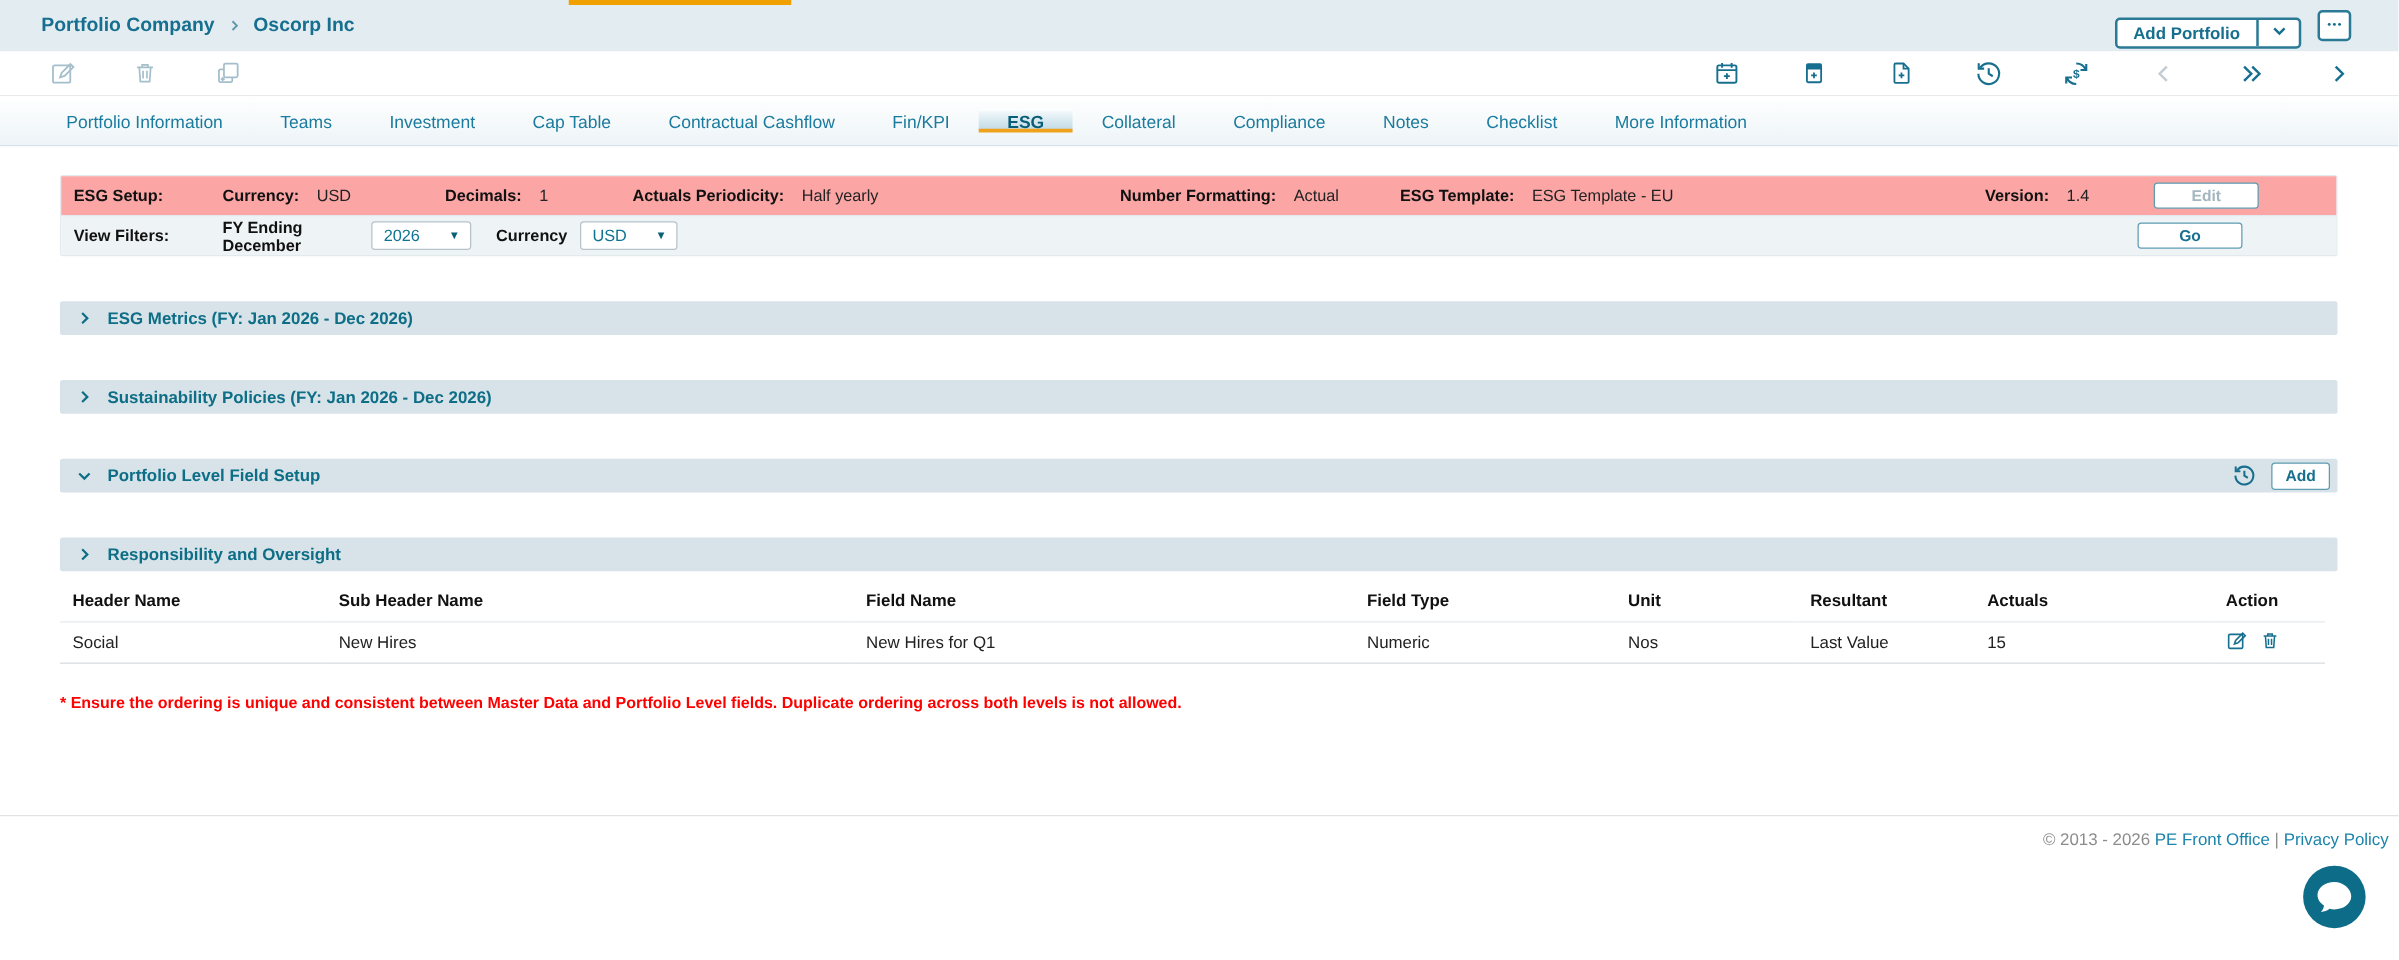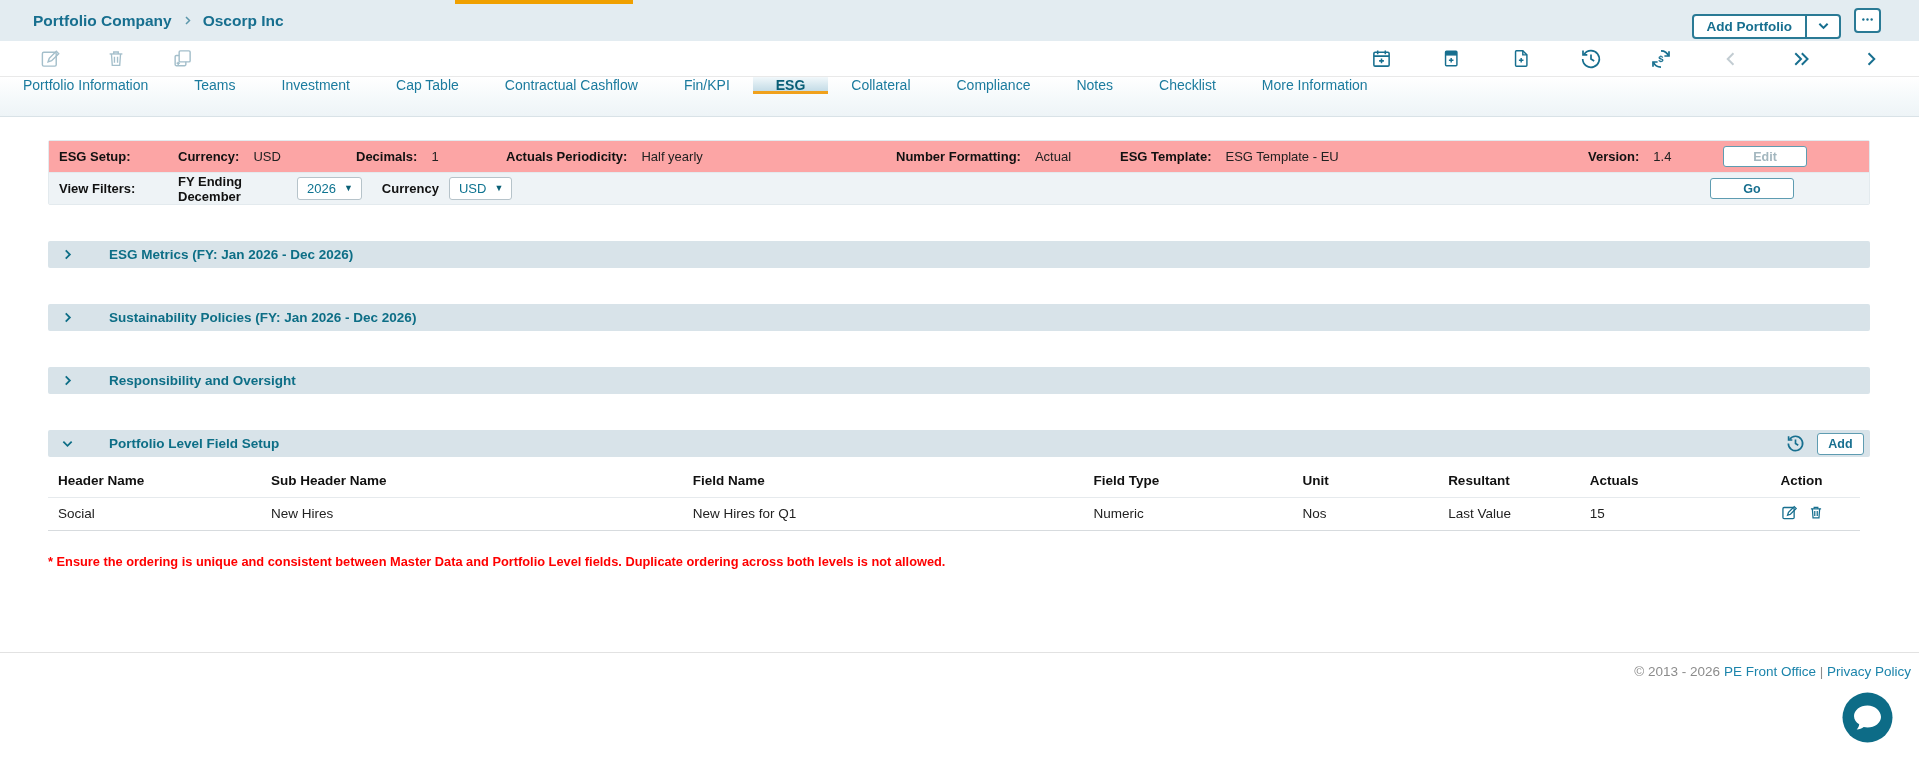--- a/index.html
+++ b/index.html
@@ -22,48 +22,48 @@
   .toolbar { height:36px; background:#fff; border-bottom:1px solid #e9e9e9; display:flex; align-items:center; padding:0 37px 0 39px; }
   .tool-group { display:flex; align-items:center; gap:44px; }
   .tool-group.right { margin-left:auto; gap:48px; }
   .tool-btn { background:none; border:none; width:22px; height:22px; display:flex; align-items:center; justify-content:center; cursor:pointer; padding:0; }
   .muted  { color:#a4bfcb; }
   .teal-i { color:#176f8f; }
   .dis-i  { color:#c2ccd2; }
   .tool-btn svg { display:block; }
 
   
-  .tabbar { height:40px; display:flex; align-items:flex-start; background:linear-gradient(180deg,#ffffff 0%,#f3f8fa 65%,#eef4f7 100%); border-bottom:1px solid #d9e2e7; }
+  .tabbar { height:40px; display:flex; align-items:center; padding-left:30px; background:linear-gradient(180deg,#ffffff 0%,#f3f8fa 65%,#eef4f7 100%); border-bottom:1px solid #d9e2e7; }
   .tab { position:relative; display:flex; align-items:center; padding:0 23px; font-size:14px; color:#1b7b9e; cursor:pointer; white-space:nowrap; }
   .tab::after { content:""; position:absolute; right:0; top:10px; bottom:10px; width:1px; background:#c3d4dc; }
   .tab.active { background:linear-gradient(180deg,#f2f8fb 0%,#d9e9f0 45%,#bed8e4 100%); color:#085e76; font-weight:bold; }
   .tab.active::before { content:""; position:absolute; left:0; right:0; bottom:-1px; height:3px; background:var(--accent-orange,#f0a11c); }
 
   
   .content { padding:23px 49px 0 48px; }
 
   .setup-box { border:1px solid #e3eaee; border-radius:2px; }
   .setup-row { display:flex; align-items:center; height:31px; padding:0 6px 0 10px; font-size:13px; color:#222; background:#fca5a5; }
   .setup-row.filters { background:#eef3f6; height:32px; border-top:1px solid #e3eaee; }
   .setup-title { width:119px; font-weight:bold; color:#111; flex:none; }
   .fld { display:flex; align-items:center; flex:none; }
   .fld b { color:#111; margin-right:14px; }
   .fld .val { color:#222; }
   .w-cur{width:178px}.w-dec{width:150px}.w-per{width:390px}.w-fmt{width:224px}.w-tpl{width:468px}.w-ver{width:135px}
   .link { color:#1580a6; cursor:pointer; }
   .btn { height:21px; min-width:84px; border:1px solid #5e9cb1; border-radius:3px; background:#fff; font-size:12.5px; font-weight:bold; color:#176f8f; cursor:pointer; font-family:inherit; }
   .btn.disabled { color:#a3b7bf; cursor:default; }
   .push-right { margin-left:auto; margin-right:69px; }
-  .select-box { display:inline-flex; align-items:center; gap:8px; height:23px; background:#fff; border:1px solid #b6c3ca; border-radius:3px; padding:0 8px 0 9px; color:#0d7390; font-size:13px; cursor:pointer; }
+  .select-box { display:inline-flex; align-items:center; gap:23px; height:23px; background:#fff; border:1px solid #b6c3ca; border-radius:3px; padding:0 8px 0 9px; color:#0d7390; font-size:13px; cursor:pointer; }
   .select-box .arrow { color:#0a6076; font-size:9px; line-height:1; }
   .vf-label { font-weight:bold; color:#111; }
   .vf-fy { width:119px; margin-right:0; }
   .gap-sm { width:10px; flex:none; } .gap-md { width:20px; flex:none; }
 
-  .section-bar { margin-top:36px; height:27px; background:#d8e3e9; border-radius:2px; display:flex; align-items:center; padding:0 6px 0 13px; cursor:pointer;gap:23px; }
+  .section-bar { margin-top:36px; height:27px; background:#d8e3e9; border-radius:2px; display:flex; align-items:center; padding:0 6px 0 13px; cursor:pointer; }
   .section-bar .chev { color:#0d6e86; display:flex; align-items:center; margin-right:12px; }
   .section-title { font-size:13.5px; font-weight:bold; color:#0d6e86; }
   .section-tools { margin-left:auto; display:flex; align-items:center; gap:11px; }
   .section-tools .btn { min-width:47px; height:22px; }
 
   
   table.fields { width:1812px; border-collapse:collapse; margin-top:7px; table-layout:fixed; }
   table.fields th { text-align:left; font-size:13.5px; font-weight:bold; color:#111; height:33px; padding:0 4px 0 10px; border-bottom:1px solid #e6eaed; }
   table.fields td { font-size:13.5px; color:#222; height:33px; padding:0 4px 0 10px; border-bottom:1px solid #d7dbde; }
   .c0{width:212px}.c1{width:420px}.c2{width:399px}.c3{width:208px}.c4{width:145px}.c5{width:141px}.c6{width:190px}.c7{width:89px}
@@ -298,45 +298,45 @@
         <svg width="13" height="13" viewBox="0 0 22 22" fill="none" stroke="currentColor" stroke-width="3">
             <path d="M8 4l7 7-7 7"></path>
           </svg>
       </span>
       <span class="section-title">Sustainability Policies (FY: Jan 2026 - Dec 2026)</span>
     </div>
 
     <div class="section-bar">
       <span class="chev">
         <svg width="13" height="13" viewBox="0 0 22 22" fill="none" stroke="currentColor" stroke-width="3">
-            <path d="M8 4l7 7-7 7"></path>
-          </svg>
-      </span>
-      <span class="section-title">Responsibility and Oversight</span>
-    </div>
-
-    <div class="section-bar">
-      <span class="chev">
-        <svg width="13" height="13" viewBox="0 0 22 22" fill="none" stroke="currentColor" stroke-width="3">
             <path d="M4 8l7 7 7-7"></path>
           </svg>
       </span>
       <span class="section-title">Portfolio Level Field Setup</span>
       <span class="section-tools">
         <button class="tool-btn teal-i">
           <span>
             <svg width="19" height="19" viewBox="0 0 22 22" fill="none" stroke="currentColor" stroke-width="1.9">
                 <path d="M4.2 6.2A8.3 8.3 0 1 1 2.7 11"></path>
                 <path d="M3 2.6v4.3h4.3"></path>
                 <path d="M11 6.5V11l3.2 2"></path>
               </svg>
           </span>
         </button>
         <button class="btn">Add</button>
       </span>
+    </div>
+
+    <div class="section-bar">
+      <span class="chev">
+        <svg width="13" height="13" viewBox="0 0 22 22" fill="none" stroke="currentColor" stroke-width="3">
+            <path d="M8 4l7 7-7 7"></path>
+          </svg>
+      </span>
+      <span class="section-title">Responsibility and Oversight</span>
     </div>
 
     <table class="fields">
       <colgroup>
           <col class="c0">
           <col class="c1">
           <col class="c2">
           <col class="c3">
           <col class="c4">
           <col class="c5">

